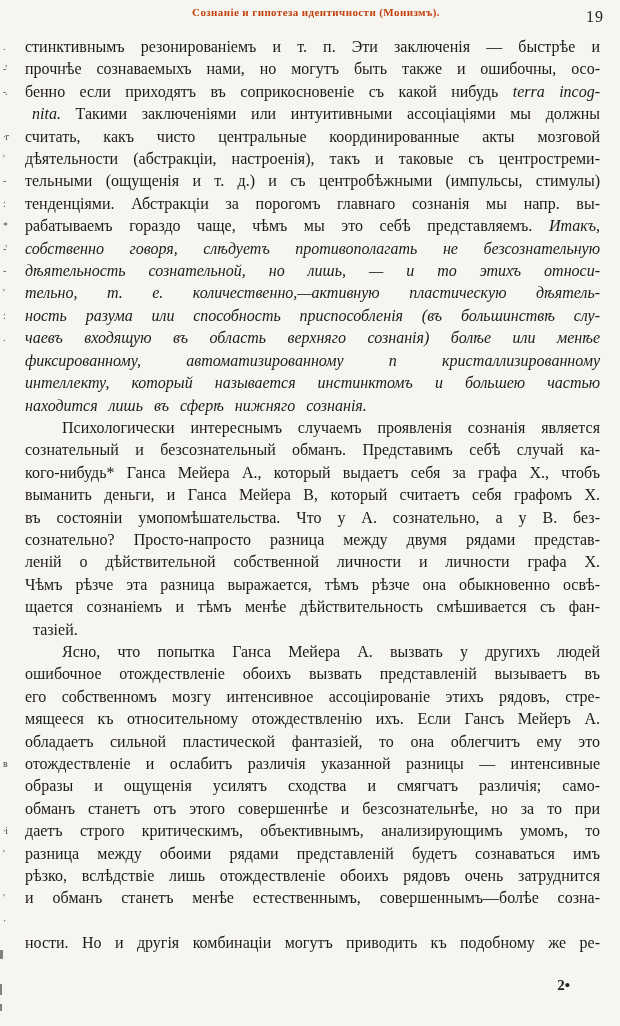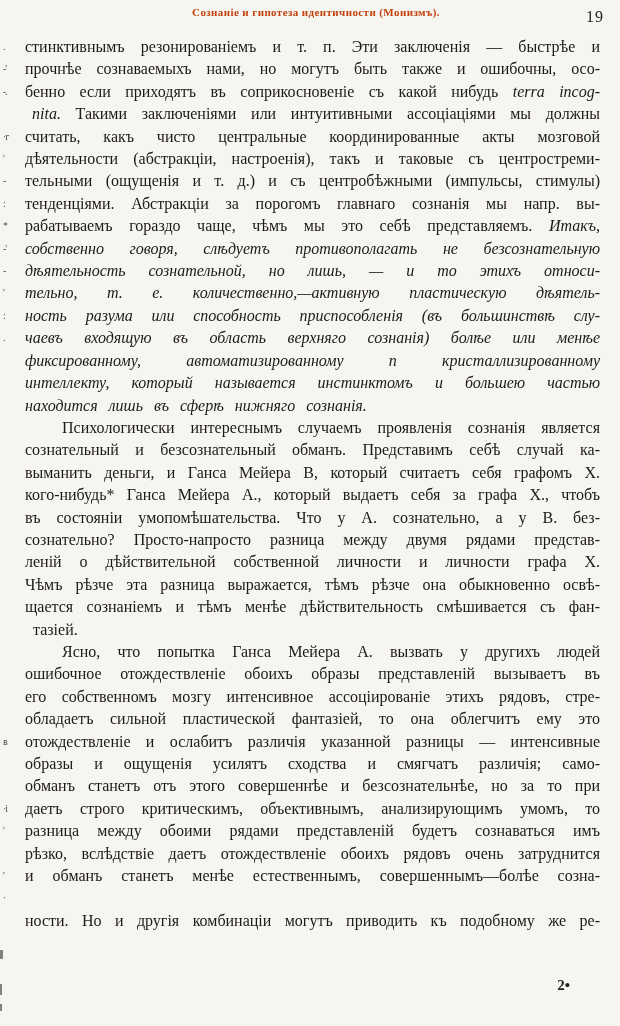--- a/index.html
+++ b/index.html
@@ -80,38 +80,39 @@
     <div class="line"><span class="pre">-'</span><span class="it">собственно говоря, слѣдуетъ противополагать не безсознательную</span></div>
     <div class="line"><span class="pre">-</span><span class="it">дѣятельность сознательной, но лишь, — и то этихъ относи-</span></div>
     <div class="line"><span class="pre">'</span><span class="it">тельно, т. е. количественно,—активную пластическую дѣятель-</span></div>
     <div class="line"><span class="pre">:</span><span class="it">ность разума или способность приспособленія (въ большинствѣ слу-</span></div>
     <div class="line"><span class="pre">.</span><span class="it">чаевъ входящую въ область верхняго сознанія) болѣе или менѣе</span></div>
     <div class="line"><span class="it">фиксированному, автоматизированному п кристаллизированному</span></div>
     <div class="line"><span class="it">интеллекту, который называется инстинктомъ и большею частью</span></div>
     <div class="line sp"><span class="it">находится лишь въ сферѣ нижняго сознанія.</span></div>
     <div class="line ind"><span>Психологически интереснымъ случаемъ проявленія сознанія является</span></div>
     <div class="line"><span>сознательный и безсознательный обманъ. Представимъ себѣ случай ка-</span></div>
+    <div class="line"><span>кого-нибудь* Ганса Мейера А., который выдаетъ себя за графа Х., чтобъ</span></div>
     <div class="line"><span>выманить деньги, и Ганса Мейера В, который считаетъ себя графомъ Х.</span></div>
-    <div class="line"><span>кого-нибудь* Ганса Мейера А., который выдаетъ себя за графа Х., чтобъ</span></div>
     <div class="line"><span>въ состояніи умопомѣшательства. Что у А. сознательно, а у В. без-</span></div>
     <div class="line"><span>сознательно? Просто-напросто разница между двумя рядами представ-</span></div>
     <div class="line"><span>леній о дѣйствительной собственной личности и личности графа Х.</span></div>
     <div class="line"><span>Чѣмъ рѣзче эта разница выражается, тѣмъ рѣзче она обыкновенно освѣ-</span></div>
     <div class="line"><span>щается сознаніемъ и тѣмъ менѣе дѣйствительность смѣшивается съ фан-</span></div>
     <div class="line end"><span>тазіей.</span></div>
     <div class="line ind"><span>Ясно, что попытка Ганса Мейера А. вызвать у другихъ людей</span></div>
-    <div class="line"><span>ошибочное отождествленіе обоихъ образы представленій вызываетъ въ</span></div>
+    <div class="line"><span>ошибочное отождествленіе обоихъ вызвать представленій вызываетъ въ</span></div>
     <div class="line"><span>его собственномъ мозгу интенсивное ассоціированіе этихъ рядовъ, стре-</span></div>
+    <div class="line"><span>мящееся къ относительному отождествленію ихъ. Если Гансъ Мейеръ А.</span></div>
     <div class="line"><span>обладаетъ сильной пластической фантазіей, то она облегчитъ ему это</span></div>
     <div class="line"><span class="pre">в</span><span>отождествленіе и ослабитъ различія указанной разницы — интенсивные</span></div>
     <div class="line"><span>образы и ощущенія усилятъ сходства и смягчатъ различія; само-</span></div>
     <div class="line"><span>обманъ станетъ отъ этого совершеннѣе и безсознательнѣе, но за то при</span></div>
     <div class="line"><span class="pre">·і</span><span>даетъ строго критическимъ, объективнымъ, анализирующимъ умомъ, то</span></div>
     <div class="line"><span class="pre">'</span><span>разница между обоими рядами представленій будетъ сознаваться имъ</span></div>
-    <div class="line"><span>рѣзко, вслѣдствіе даетъ отождествленіе обоихъ рядовъ очень затруднится</span></div>
+    <div class="line"><span>рѣзко, вслѣдствіе лишь отождествленіе обоихъ рядовъ очень затруднится</span></div>
     <div class="line"><span class="pre">'</span><span>и обманъ станетъ менѣе естественнымъ, совершеннымъ—болѣе созна-</span></div>
     <div class="line"><span class="pre">·</span></div>
     <div class="line"><span>ности. Но и другія комбинаціи могутъ приводить къ подобному же ре-</span></div>
   </div>
 
 <div class="signature-mark">2•</div>
 
 <div class="edge-mark m1"></div>
 <div class="edge-mark m2"></div>
 <div class="edge-mark m3"></div>

